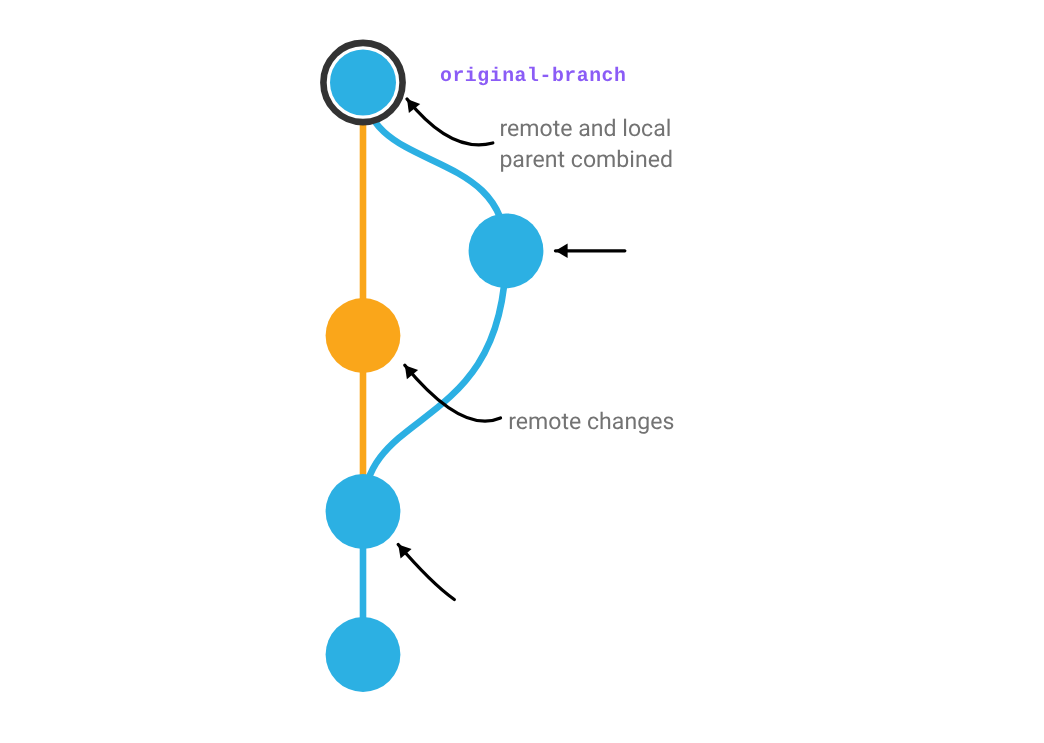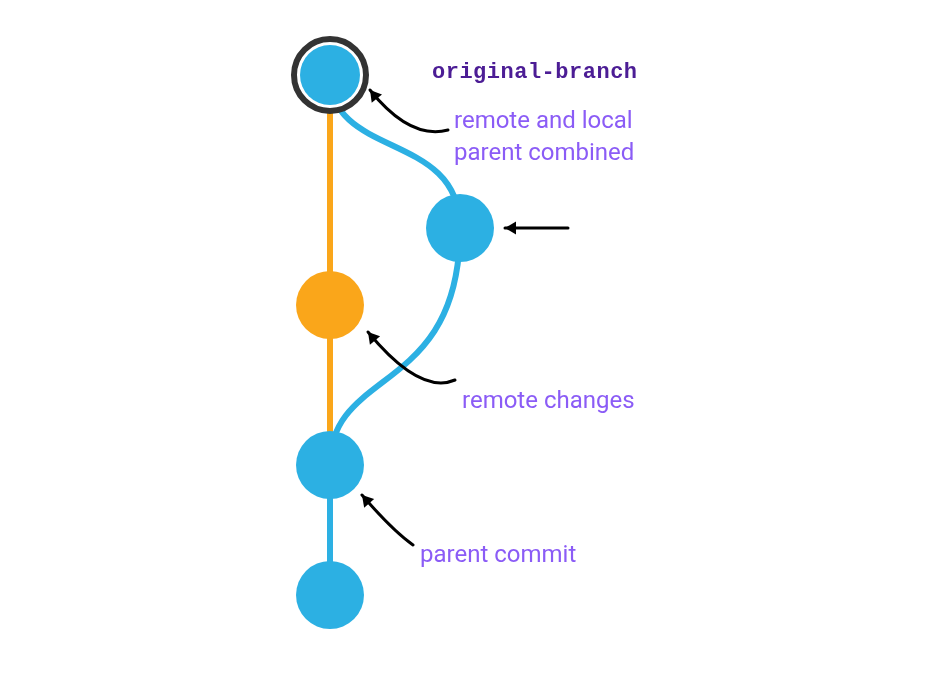--- a/index.html
+++ b/index.html
@@ -18,29 +18,28 @@
   }
   svg.graph {
     position: absolute;
     left: 0;
     top: 0;
   }
   .branch-label {
     position: absolute;
     font-family: ui-monospace, SFMono-Regular, Menlo, Consolas, "Liberation Mono", monospace;
     font-weight: 700;
-    font-size: 22px;
-    color: #4c1d95;
+    font-size: 18px;
+    color: #8b5cf6;
     letter-spacing: 0.5px;
-    margin-left: 32px;
   }
   .ann {
     position: absolute;
-    font-size: 24px;
-    color: #8b5cf6;
+    font-size: 21px;
+    color: #737373;
     line-height: 1.35;
   }
 </style>
 </head>
 <body>
 
 <div class="canvas">
 
   <svg class="graph" width="949" height="675">
     <g id="edge-layer">
@@ -71,17 +70,16 @@
   </svg>
 
   <div class="branch-label" style="left:400px; top:60px;">original-branch</div>
 
   <div class="ann" style="left:454px; top:104px;">
     <span>remote and local</span><br>
     <span>parent combined</span>
   </div>
 
 
-  <div class="ann" style="left:462px; top:384px;text-align:right;">remote changes</div>
+  <div class="ann" style="left:462px; top:370px;text-align:right;">remote changes</div>
 
-  <div class="ann" style="left:420px; top:538px;">parent commit</div>
 
 </div>
 
 </body></html>

